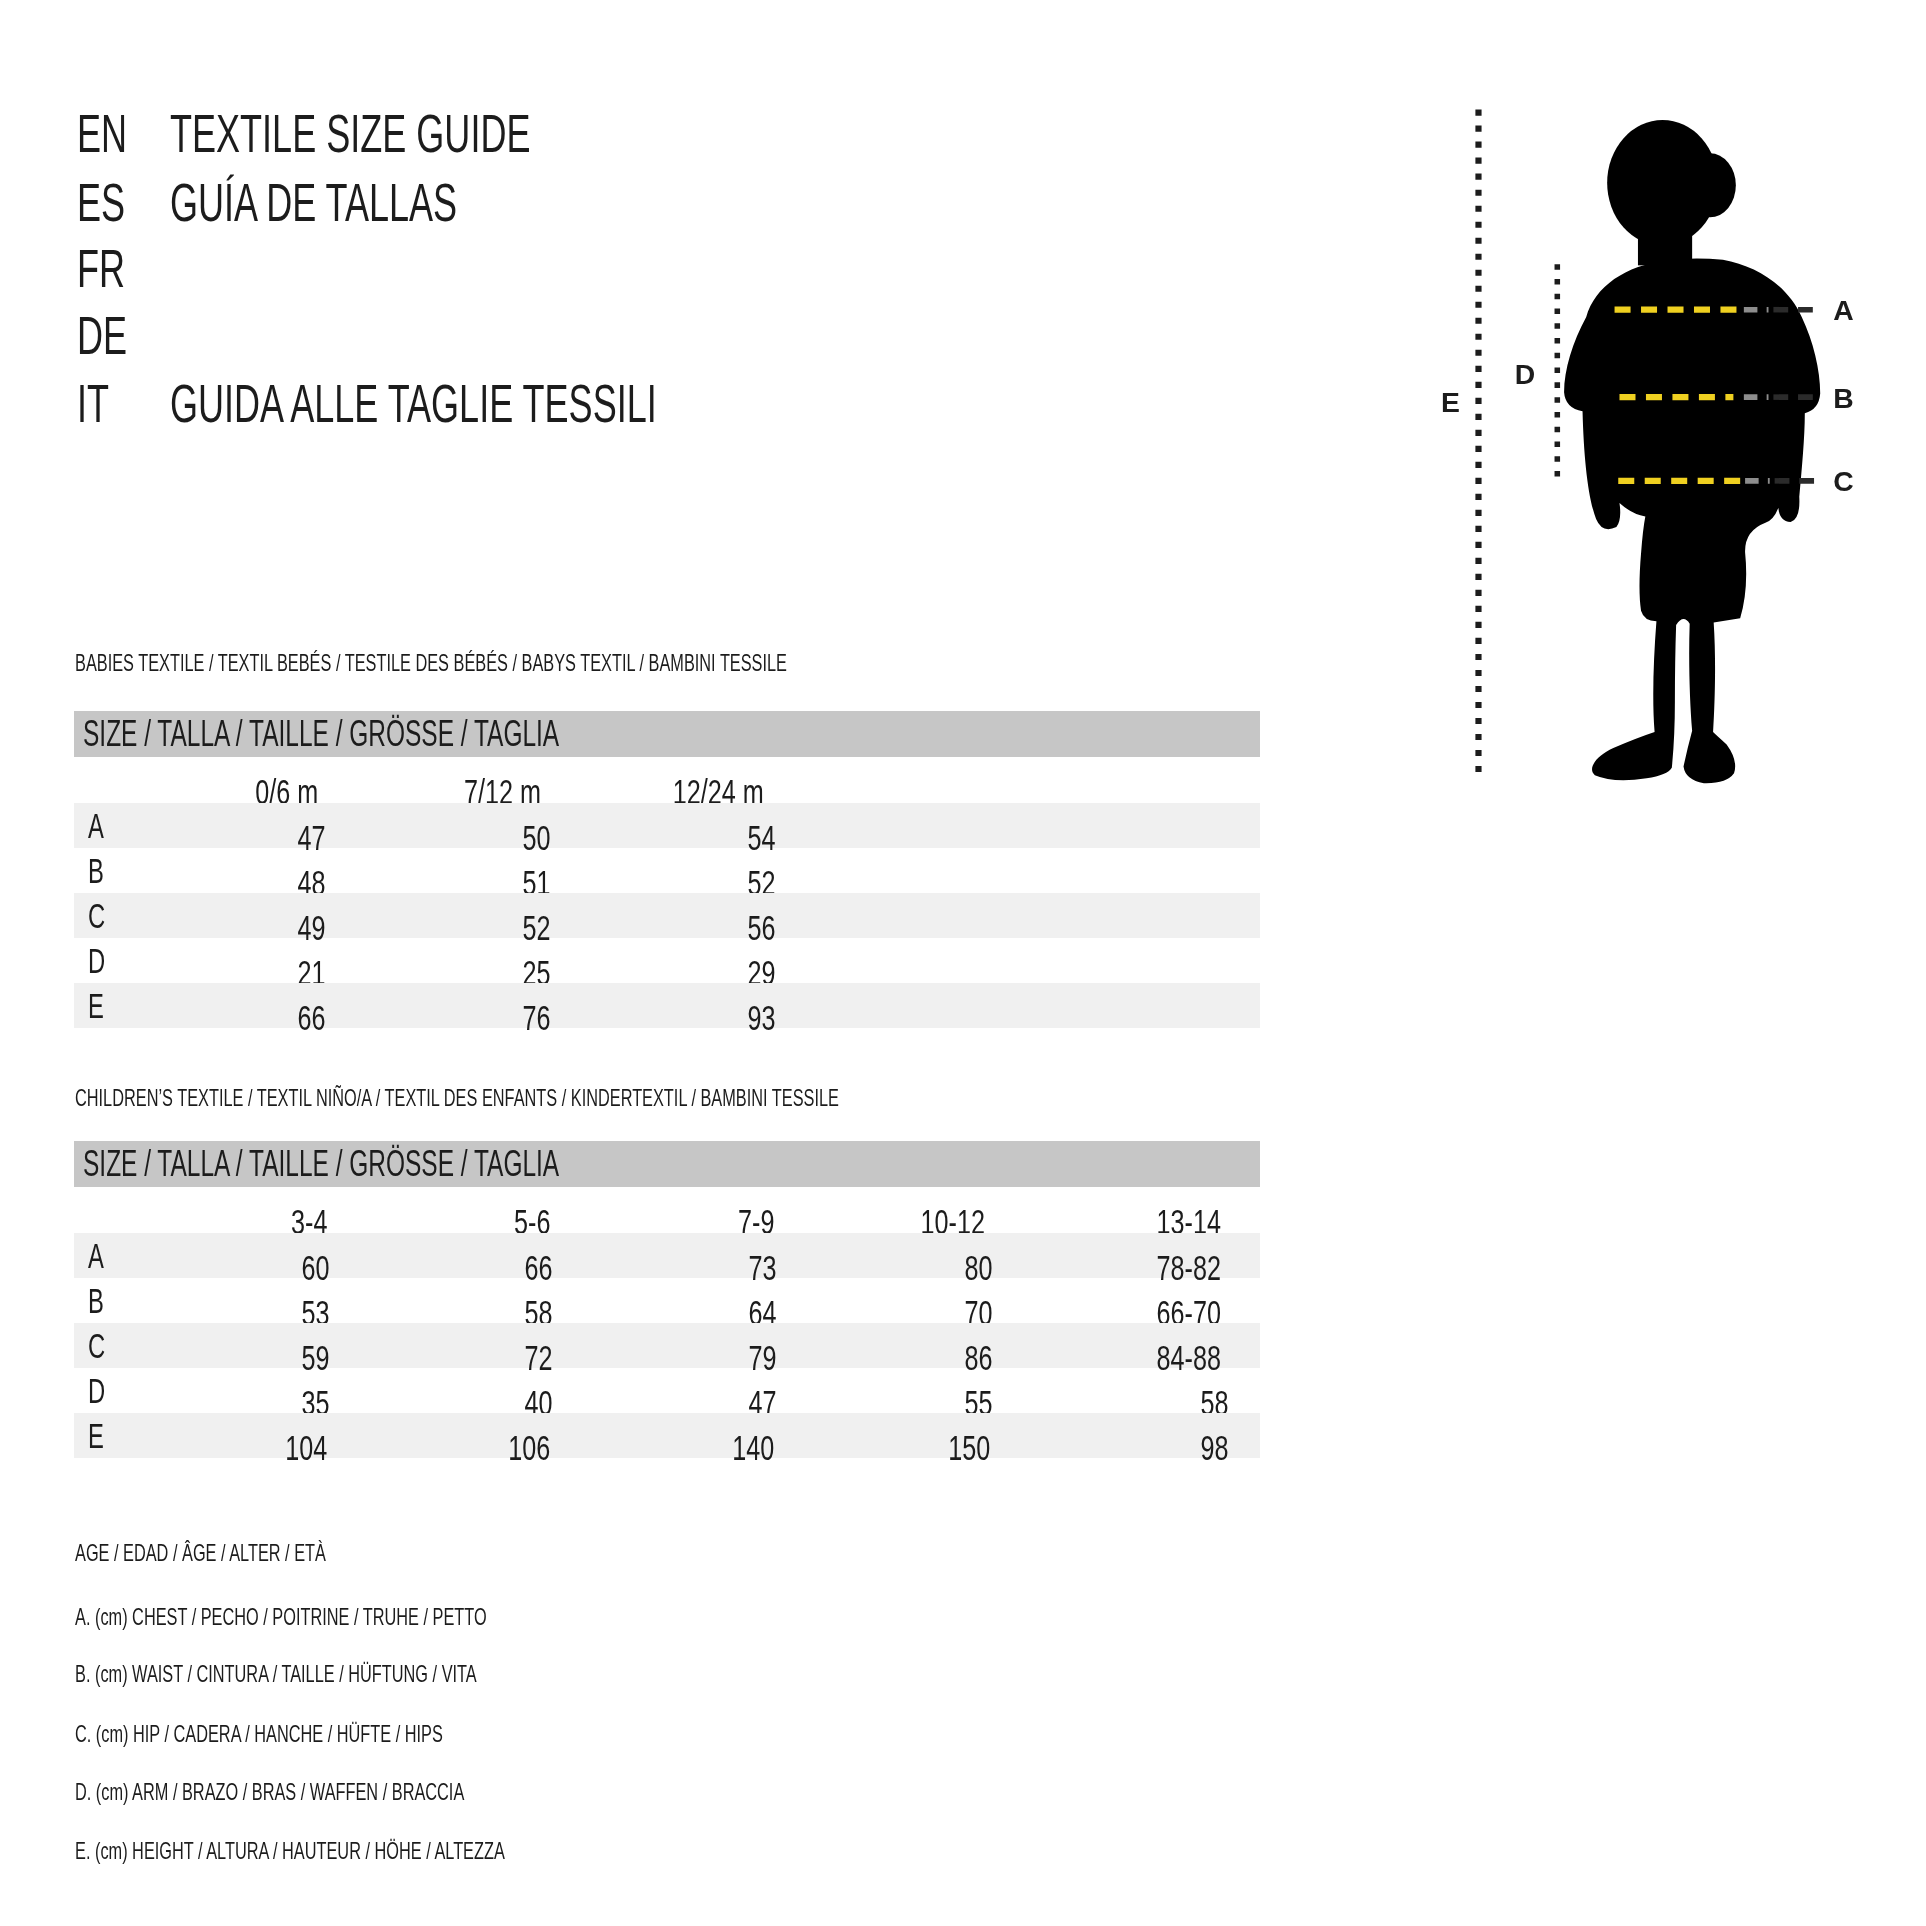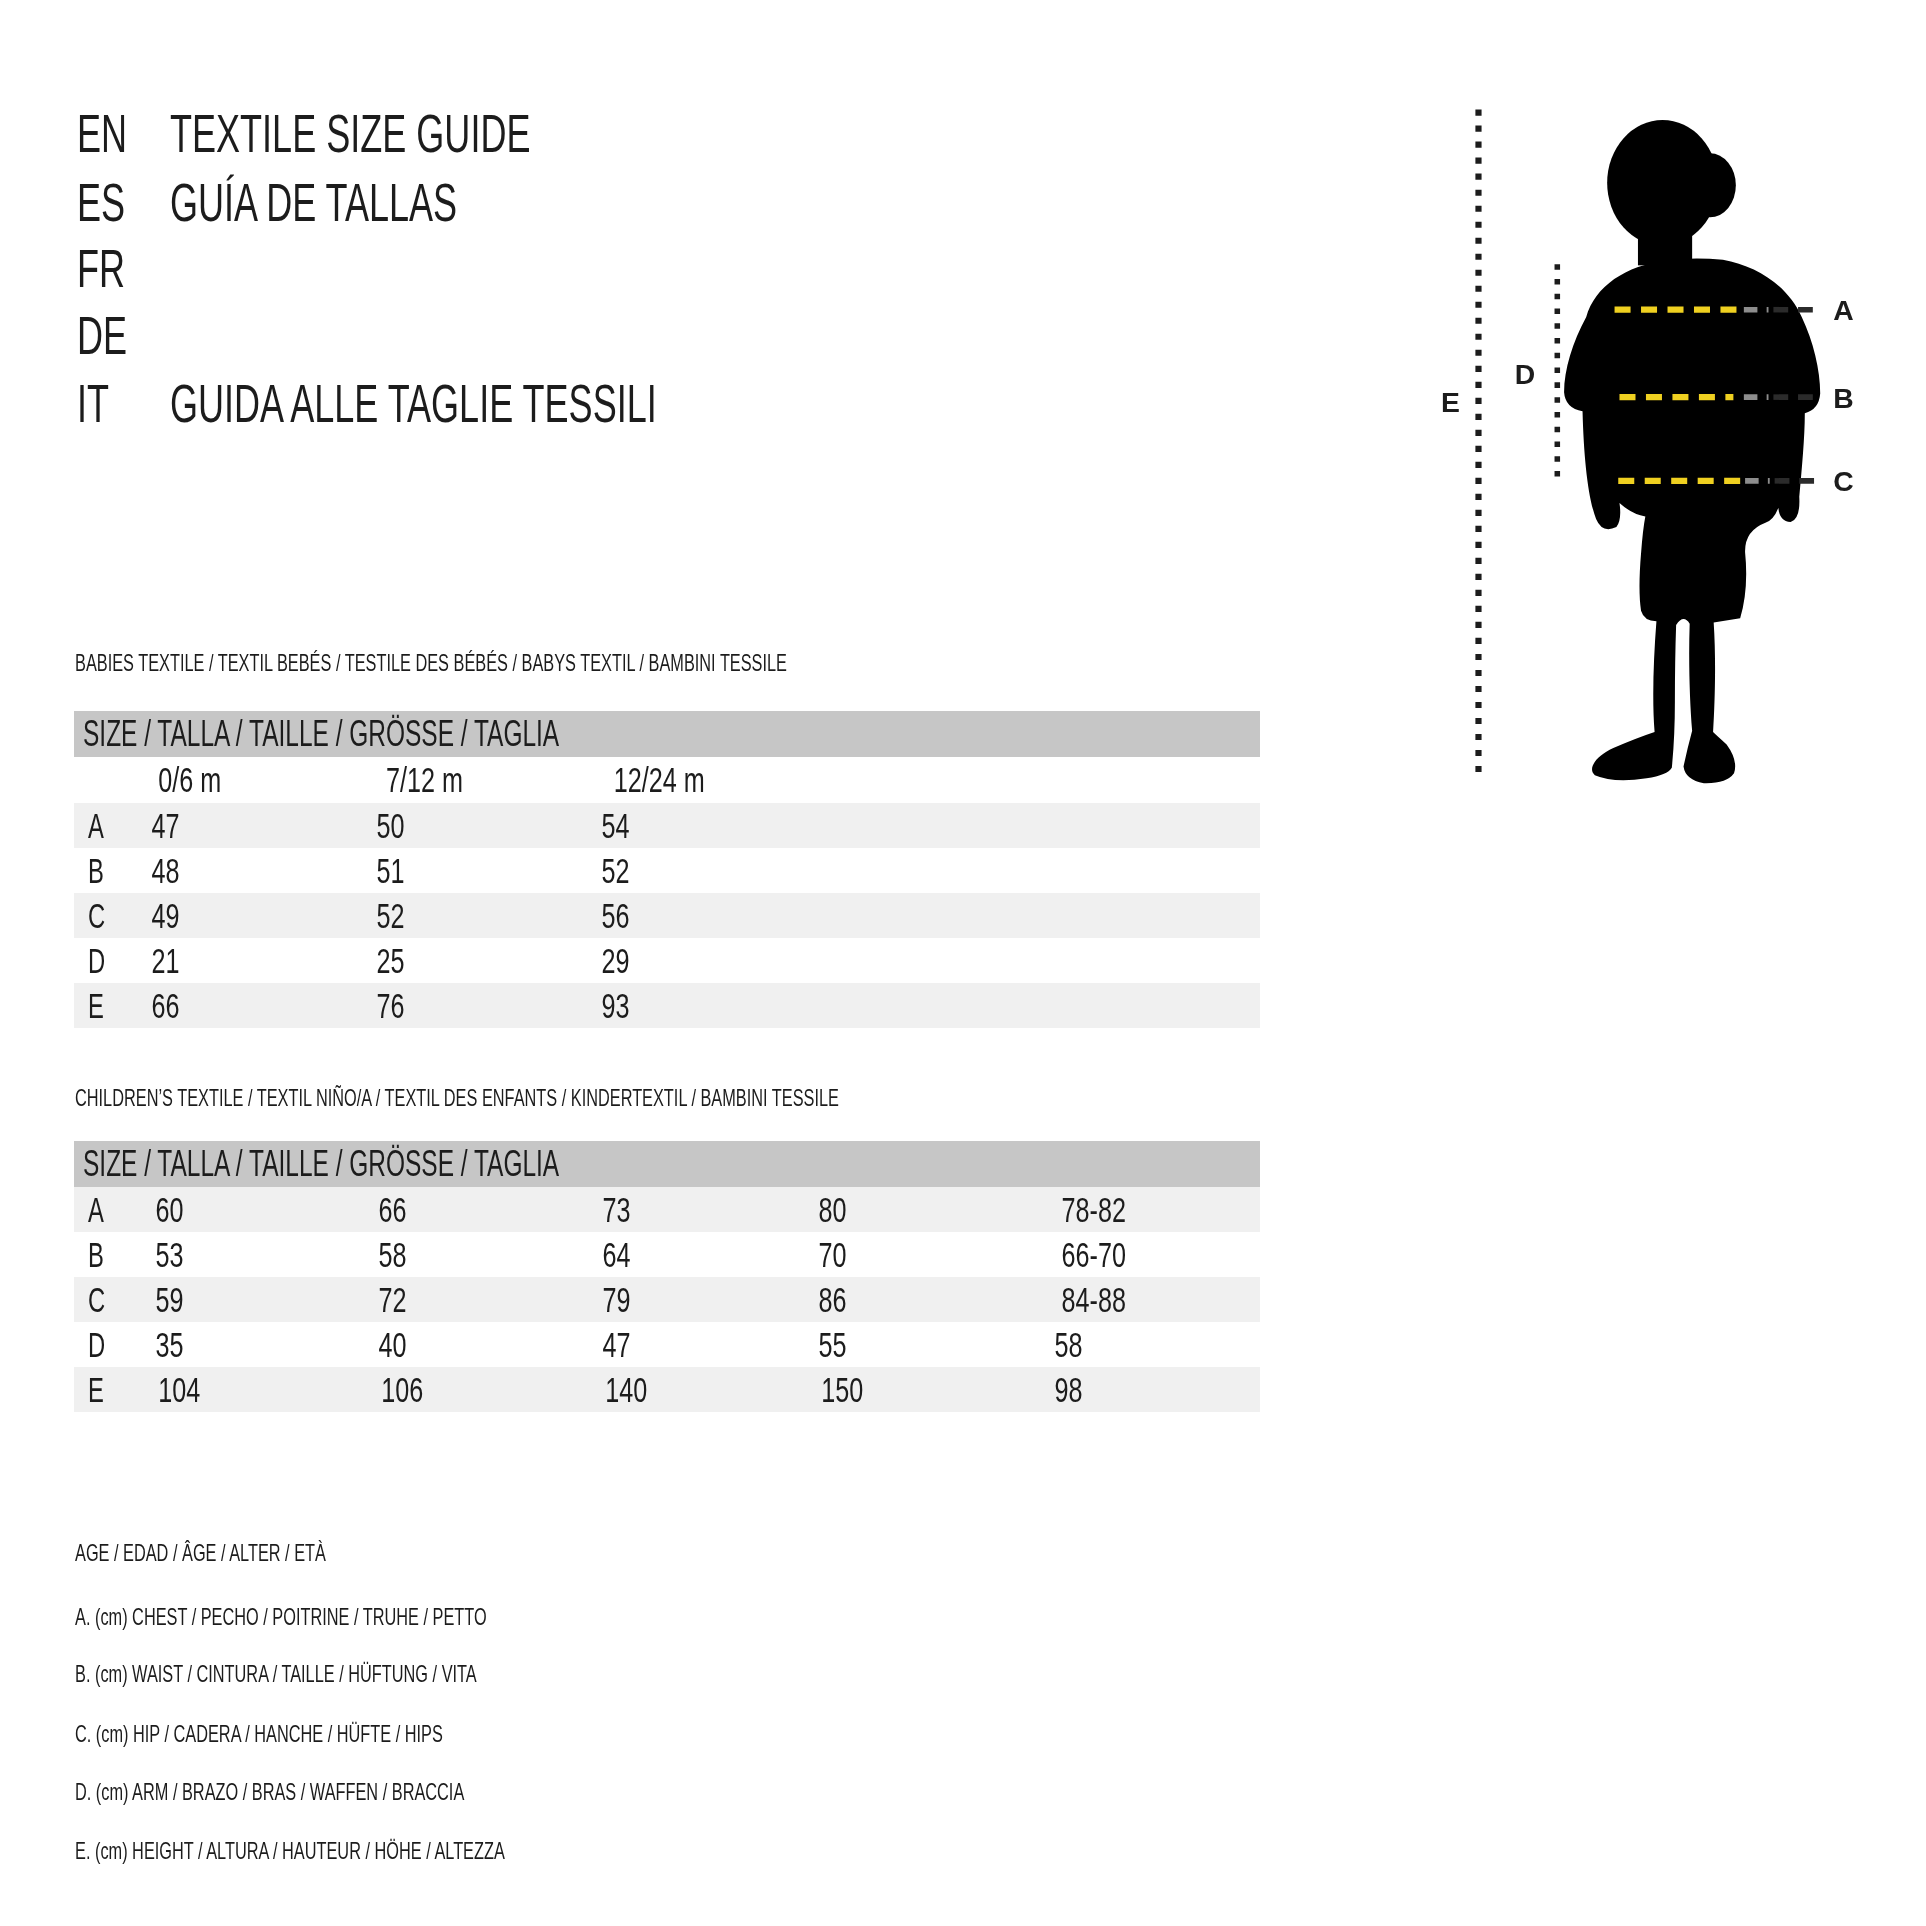--- a/index.html
+++ b/index.html
@@ -75,23 +75,23 @@
   .t-row {
     position: relative;
     height: 45px;
     line-height: 45px;
     font-size: 35px;
   }
   .t-row.alt { background: #f0f0f0; }
   .row-letter { position: absolute; left: 14px; top: 0; }
   .cell {
     position: absolute;
-    top: 0;
+    top: 12px;
     width: 185px;
-    text-align: left;
+    text-align: right;
   }
   
   .flabel {
     font-family: "Liberation Sans", "DejaVu Sans", sans-serif;
     font-weight: 700;
     font-size: 46px;
     fill: #1c1c1c;
   }
 </style>
 </head>
@@ -241,20 +241,27 @@
   </div>
 
   <div class="section-title" style="top:1073px">
     <span class="cond">CHILDREN’S TEXTILE / TEXTIL NIÑO/A / TEXTIL DES ENFANTS / KINDERTEXTIL / BAMBINI TESSILE</span>
   </div>
 
   <div class="size-table" style="top:1141px">
     <div class="size-bar">
       <span class="cond">SIZE / TALLA / TAILLE / GRÖSSE / TAGLIA</span>
     </div>
+    <div class="col-row">
+      <span class="cell" style="left:76px"><span class="cond-c">3-4</span></span>
+      <span class="cell" style="left:299px"><span class="cond-c">5-6</span></span>
+      <span class="cell" style="left:523px"><span class="cond-c">7-9</span></span>
+      <span class="cell" style="left:739px"><span class="cond-c">10-12</span></span>
+      <span class="cell" style="left:975px"><span class="cond-c">13-14</span></span>
+    </div>
     <div class="t-row alt">
       <span class="row-letter"><span class="cond">A</span></span>
       <span class="cell" style="left:76px"><span class="cond-c">60</span></span>
       <span class="cell" style="left:299px"><span class="cond-c">66</span></span>
       <span class="cell" style="left:523px"><span class="cond-c">73</span></span>
       <span class="cell" style="left:739px"><span class="cond-c">80</span></span>
       <span class="cell" style="left:975px"><span class="cond-c">78-82</span></span>
     </div>
     <div class="t-row">
       <span class="row-letter"><span class="cond">B</span></span>

